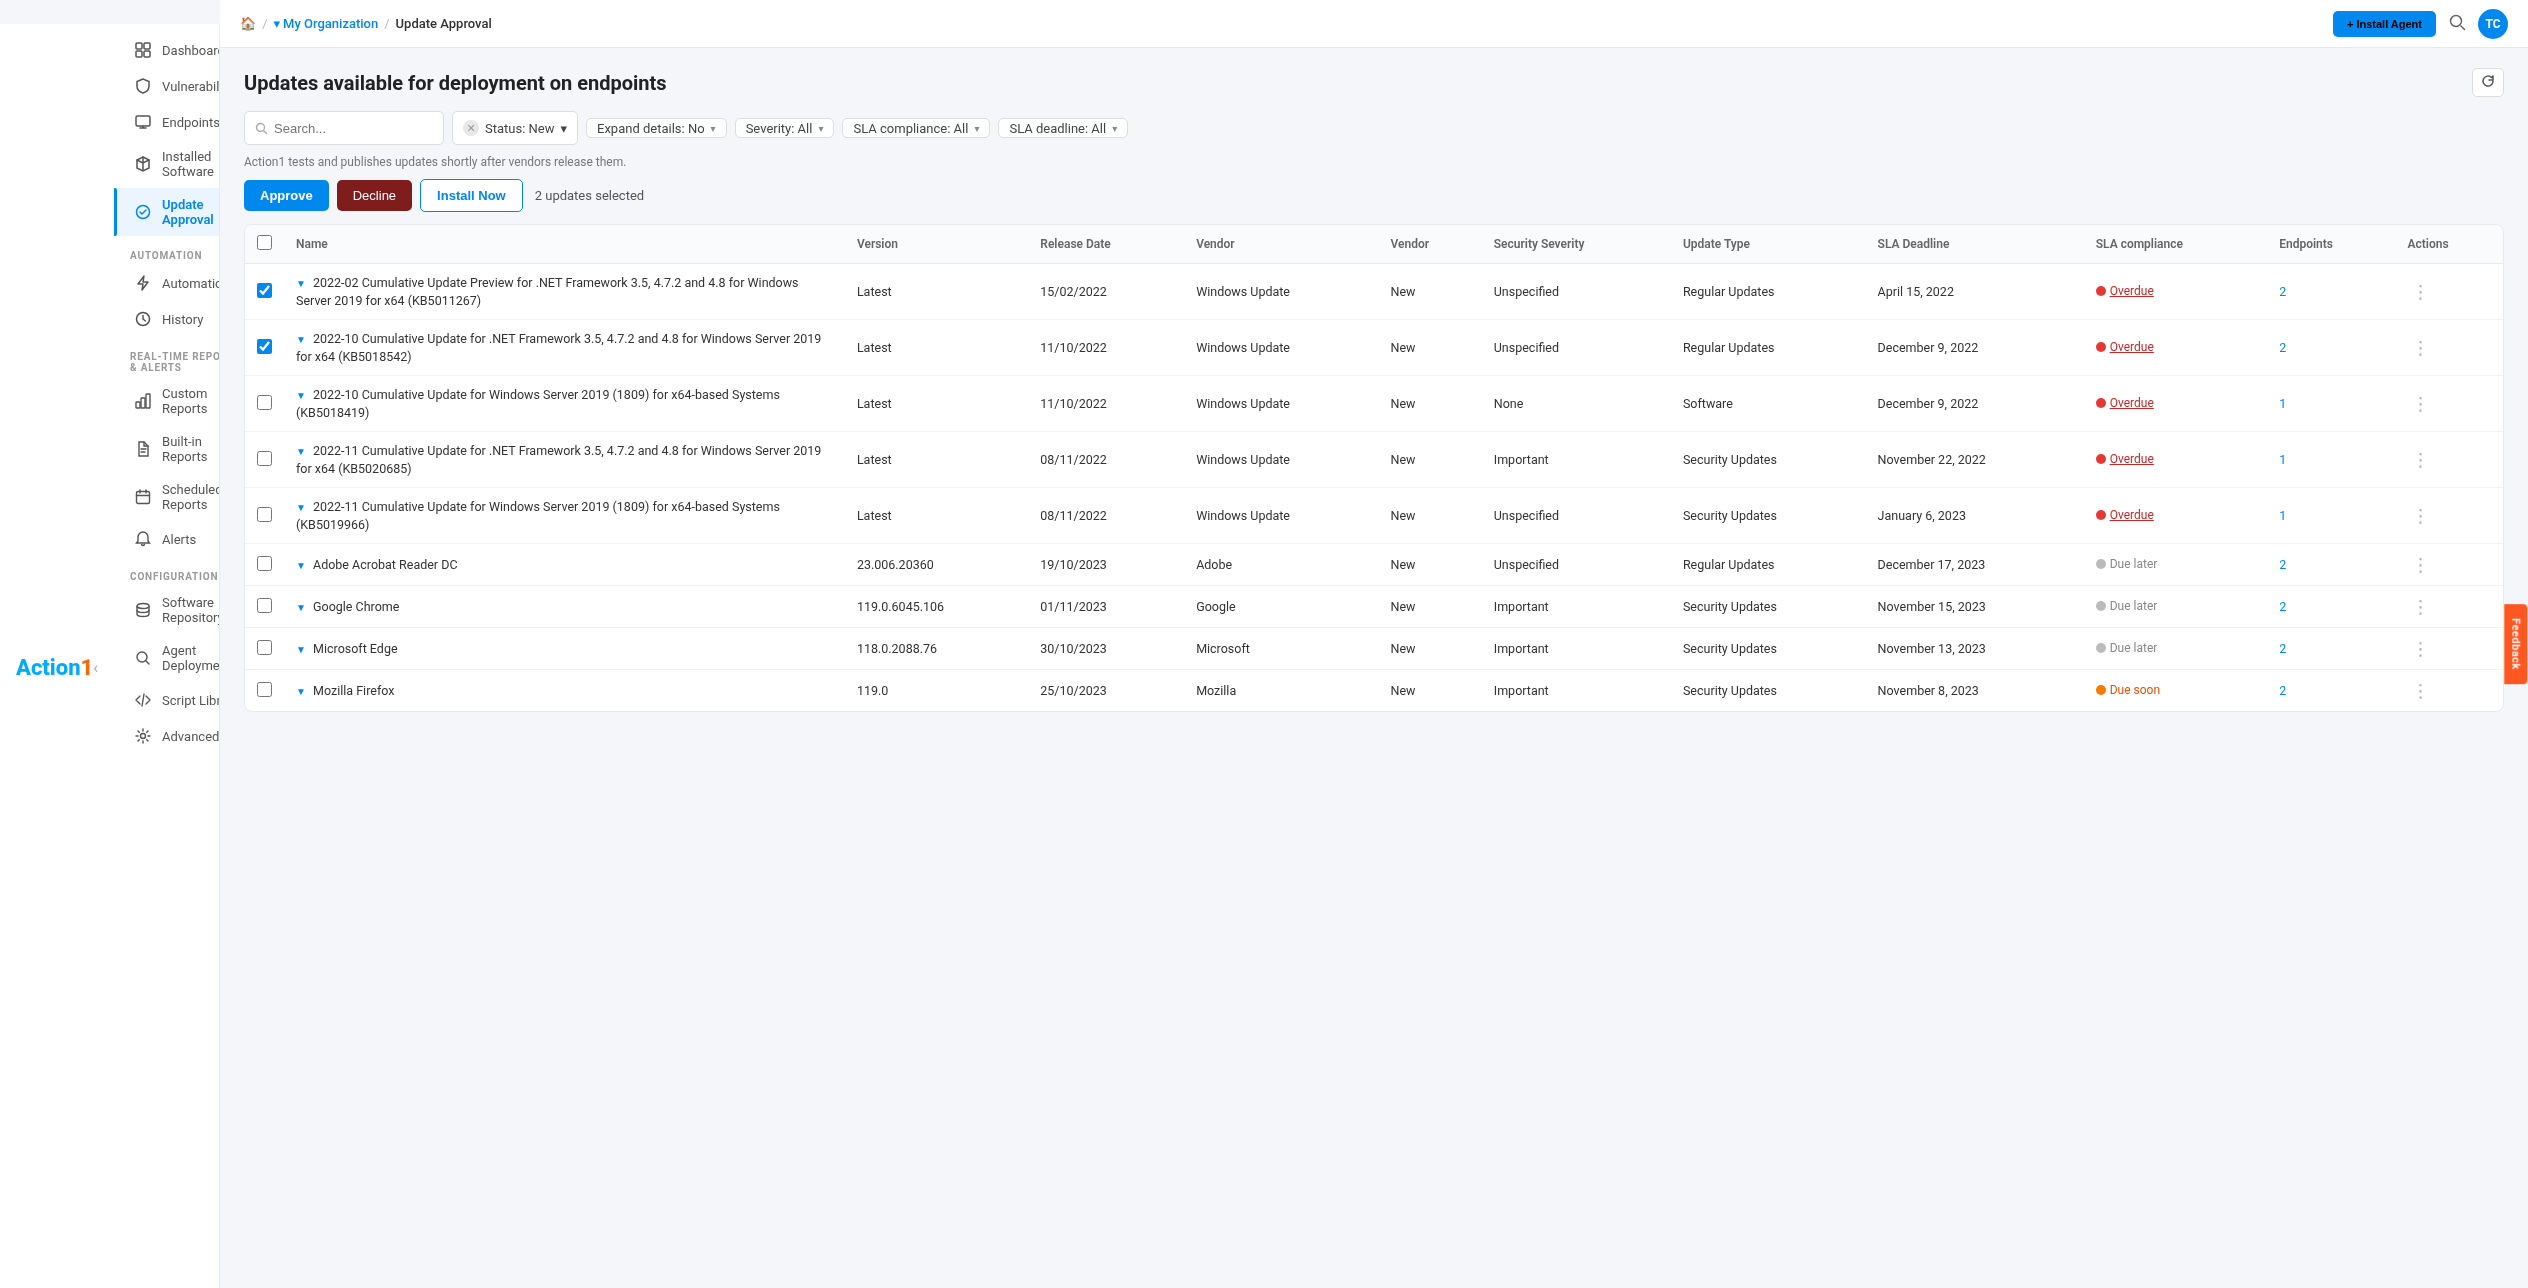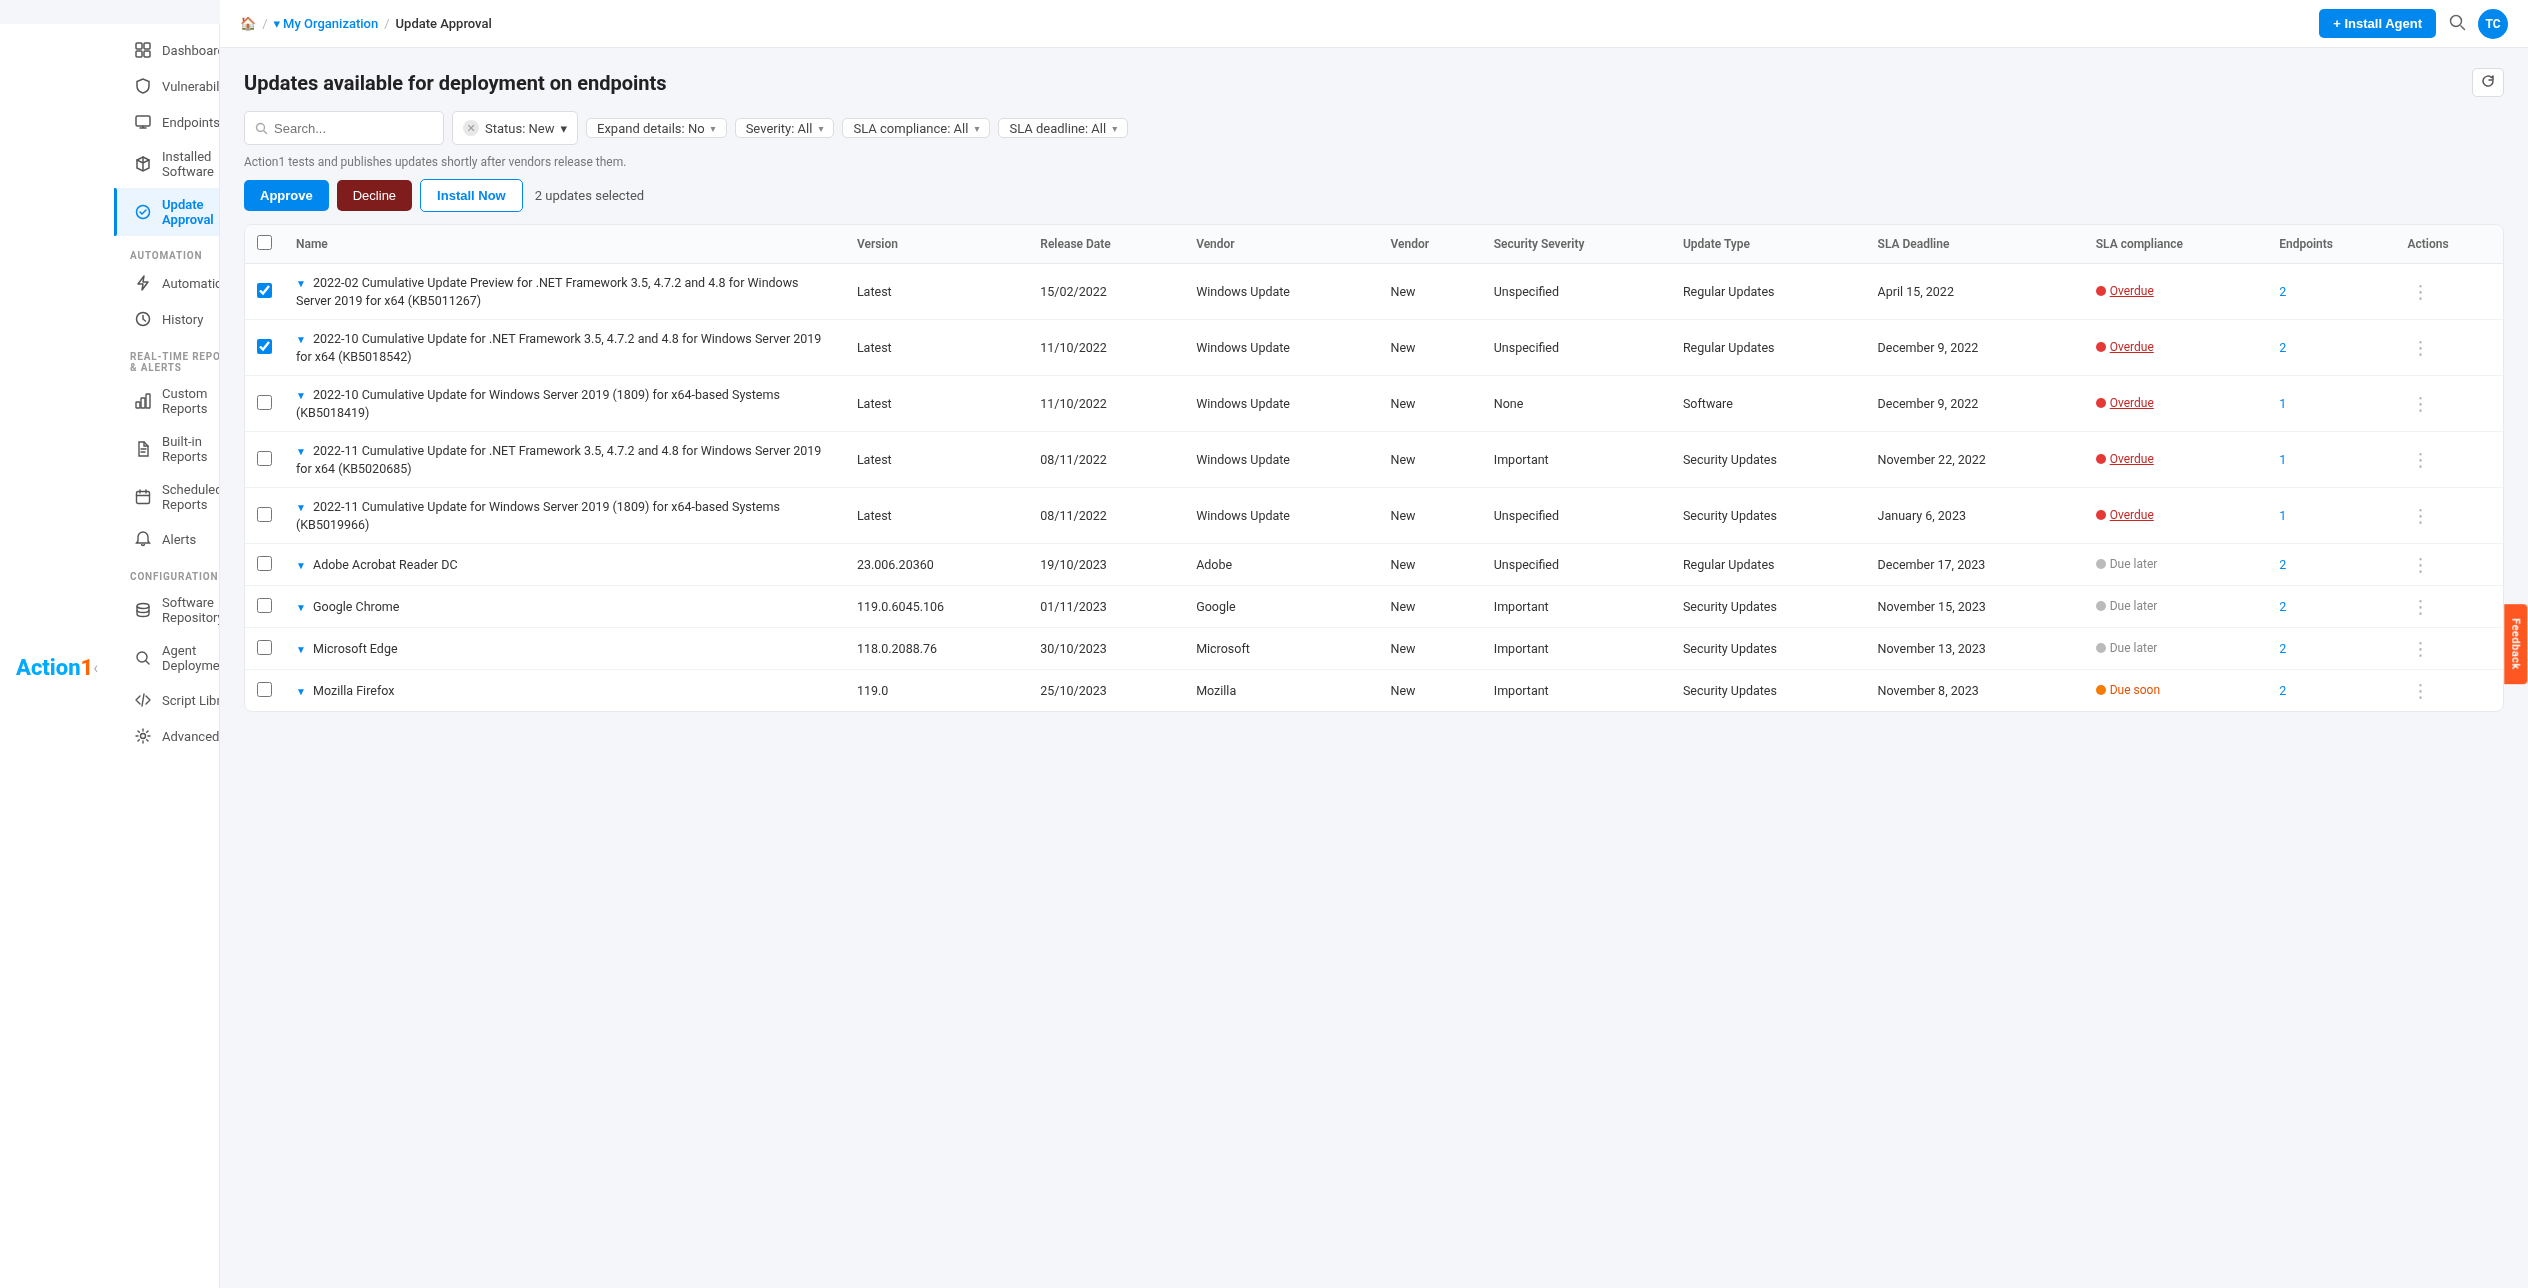--- a/index.html
+++ b/index.html
@@ -81,25 +81,25 @@
       justify-content: space-between;
     }
     .breadcrumb { display: flex; align-items: center; gap: 6px; font-size: 13px; color: #555; }
     .breadcrumb-home { color: #0088ee; cursor: pointer; }
     .breadcrumb-sep { color: #bbb; }
     .breadcrumb-org { color: #0088ee; cursor: pointer; font-weight: 500; display: flex; align-items: center; gap: 3px; }
     .breadcrumb-current { color: #333; font-weight: 500; }
     .header-actions { display: flex; align-items: center; gap: 12px; }
     .install-agent-btn {
       background: #0088ee;
-      color: #ffffff;
+      color: #000000;
       border: none;
       border-radius: 5px;
       padding: 7px 14px;
-      font-size: 13px;
+      font-size: 11px;
       font-weight: 600;
       cursor: pointer;
       display: flex;
       align-items: center;
       gap: 5px;
     }
     .header-icon-btn { color: #666; cursor: pointer; font-size: 16px; background: none; border: none; }
     .avatar-btn {
       width: 30px; height: 30px;
       background: #0088ee;

